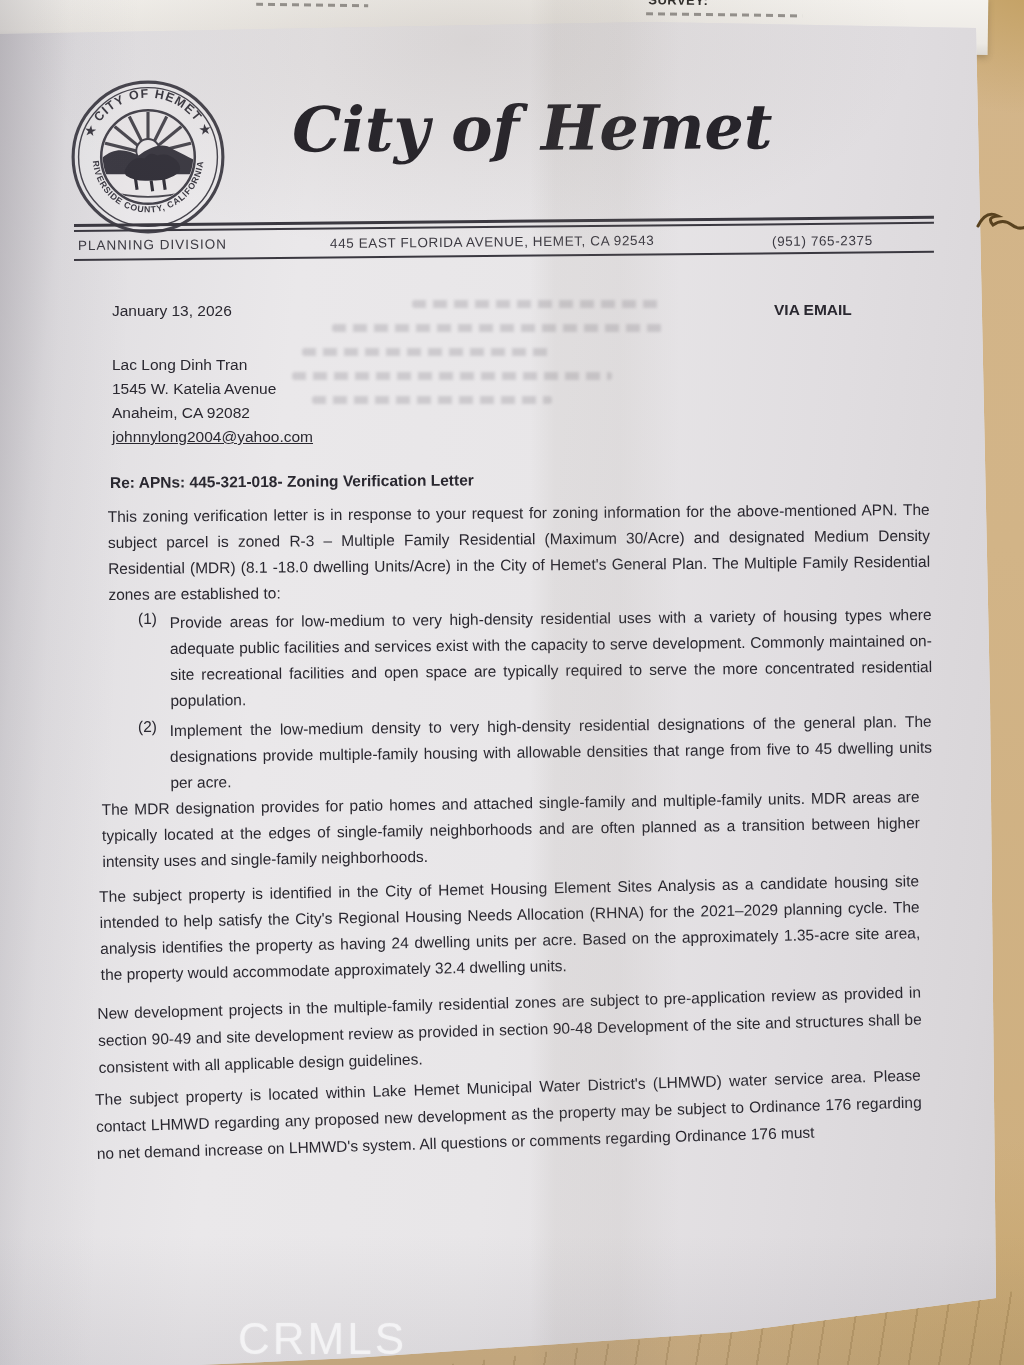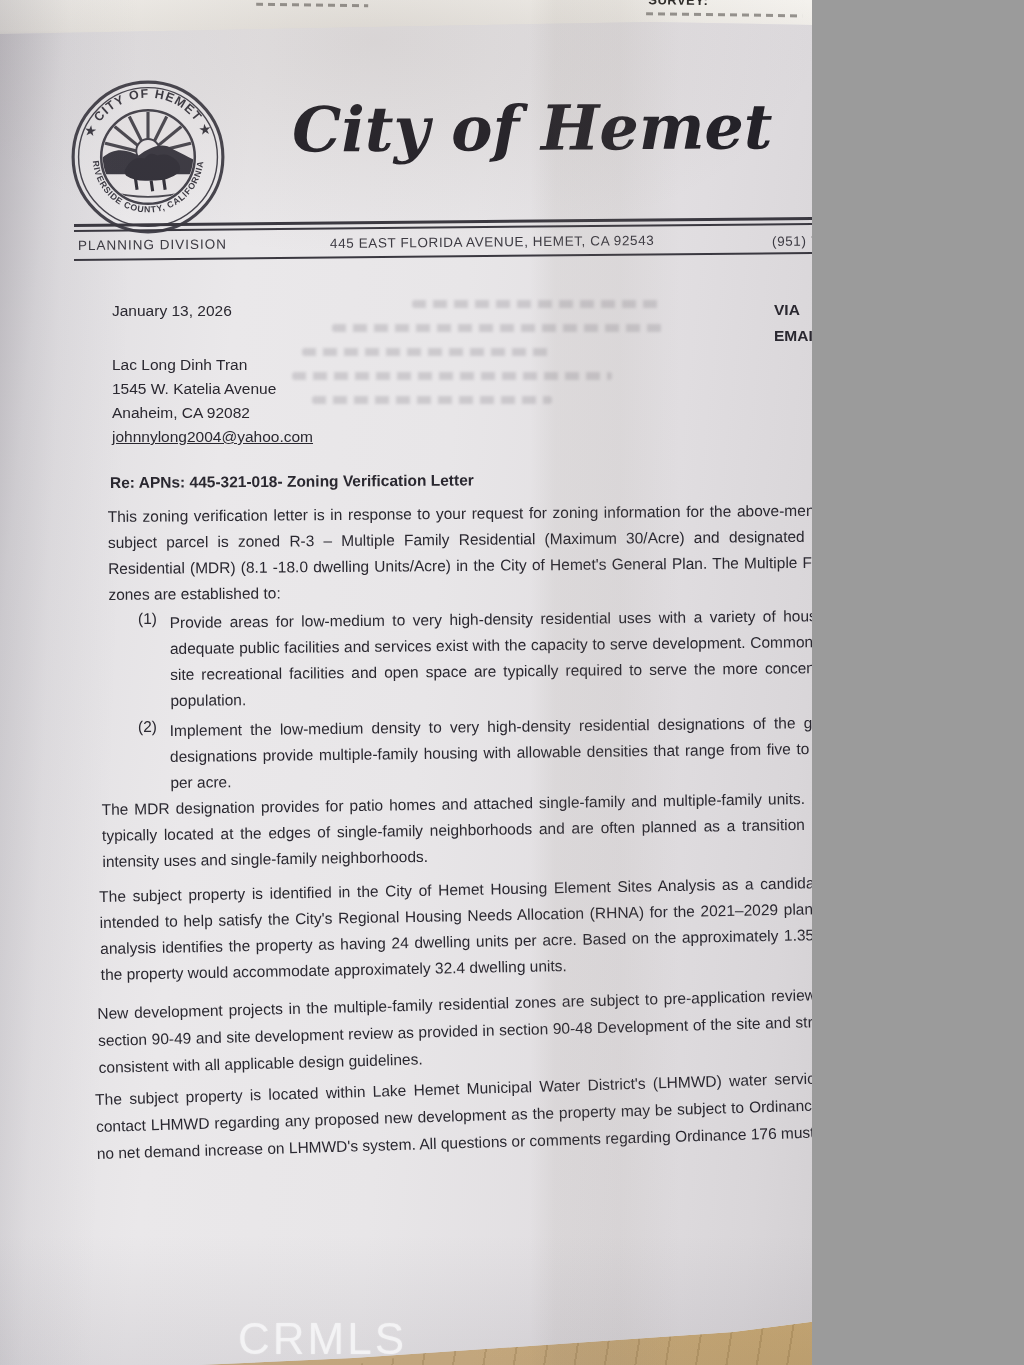--- a/index.html
+++ b/index.html
@@ -1,17 +1,17 @@
 <!DOCTYPE html>
 <html><head>
 <meta charset="utf-8">
 <style>
   html,body{margin:0;padding:0;background:#9b9b9b;}
   .photo{
-    position:relative;width:812px;height:1365px;overflow:hidden;
+    position:relative;width:1024px;height:1365px;overflow:hidden;
     font-family:"Liberation Sans",sans-serif;
     background:
       radial-gradient(320px 220px at 102% -2%, #c19e5e, rgba(193,158,94,0) 65%),
       radial-gradient(500px 400px at 100% 104%, #c4a369, rgba(196,163,105,0) 70%),
       linear-gradient(180deg,#d3b58a 0%,#d2b487 40%,#cdae7e 100%);
   }
   
   .wood-lines{
     position:absolute;inset:0;pointer-events:none;
     background:repeating-linear-gradient(99deg, rgba(120,90,40,.28) 0 2px, rgba(120,90,40,0) 2px 30px);

